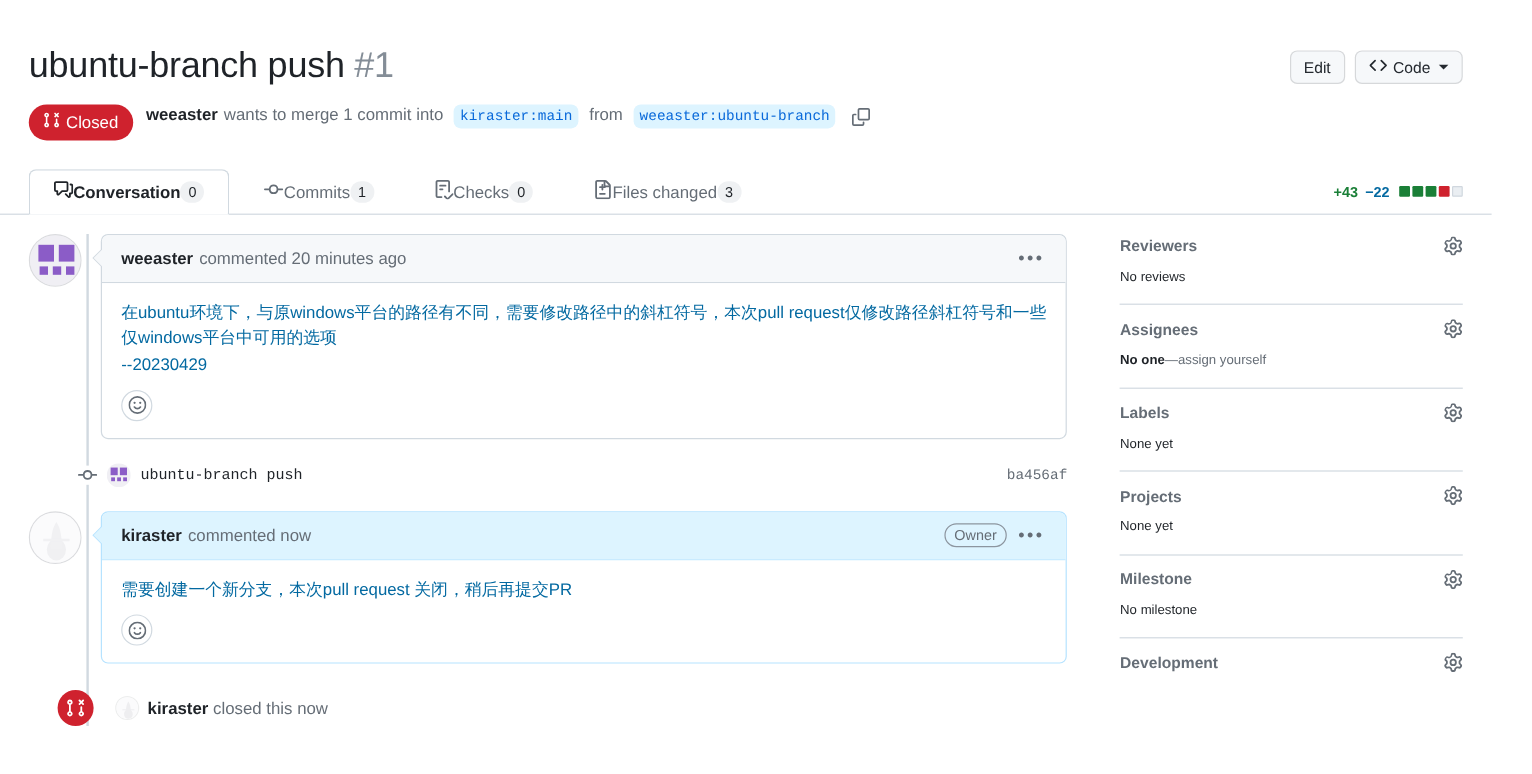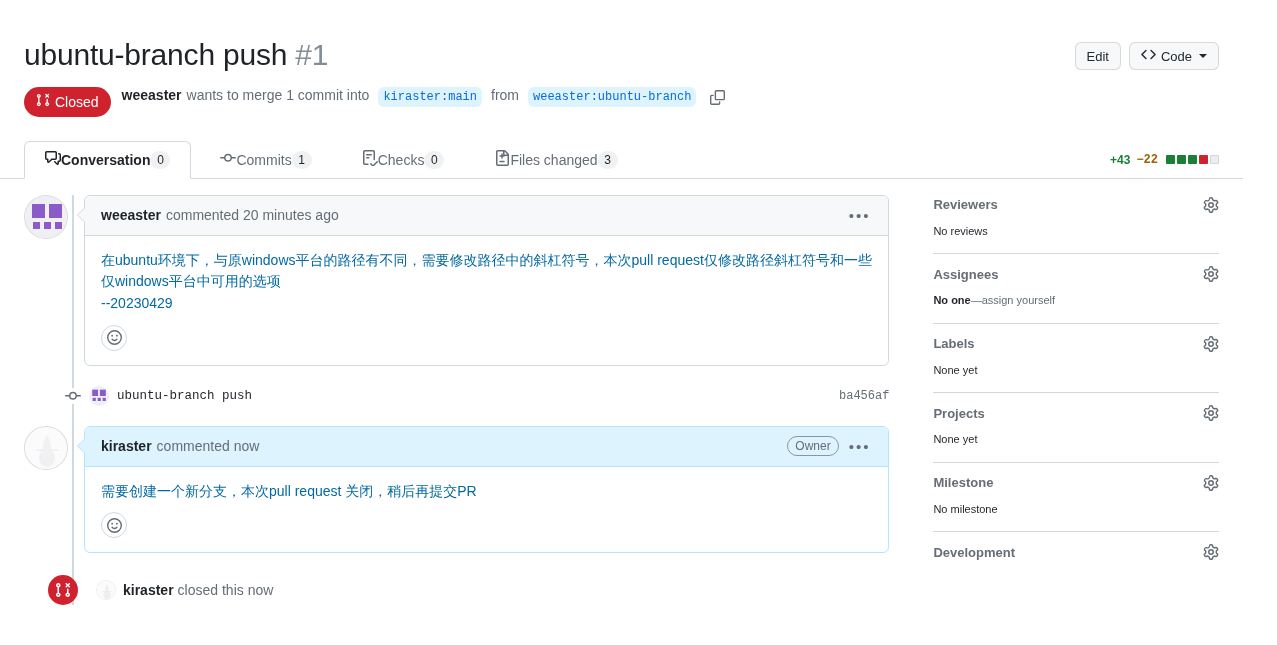--- a/index.html
+++ b/index.html
@@ -97,21 +97,21 @@
     color: #1f2328; font-weight: 500;
     font-size: 12px; line-height: 18px;
     min-width: 20px; text-align: center;
     padding: 0 6px; border-radius: 2em;
   }
   .diffstat {
     margin-left: auto; display: flex; align-items: center; gap: 6px;
     font-size: 12px; font-weight: 600; padding-bottom: 11px;
   }
   .add { color: #1a7f37; }
-  .del { color: #a16207; font-family: Liberation Mono, monospace; }
+  .del { color: #0369a1; }
   .blocks { display: flex; gap: 2px; margin-left: 2px; }
   .blk { width: 9px; height: 9px; border-radius: 1px; }
   .blk.g { background: #1a7f37; }
   .blk.r { background: #cf222e; }
   .blk.n { background: #eaeef2; border: 1px solid #d0d7de; width: 9px; height: 9px; }
 
   
   .body { display: flex; padding: 16px 24px 0 24px; gap: 0; }
   .timeline { width: 903px; position: relative; }
   .rail {

